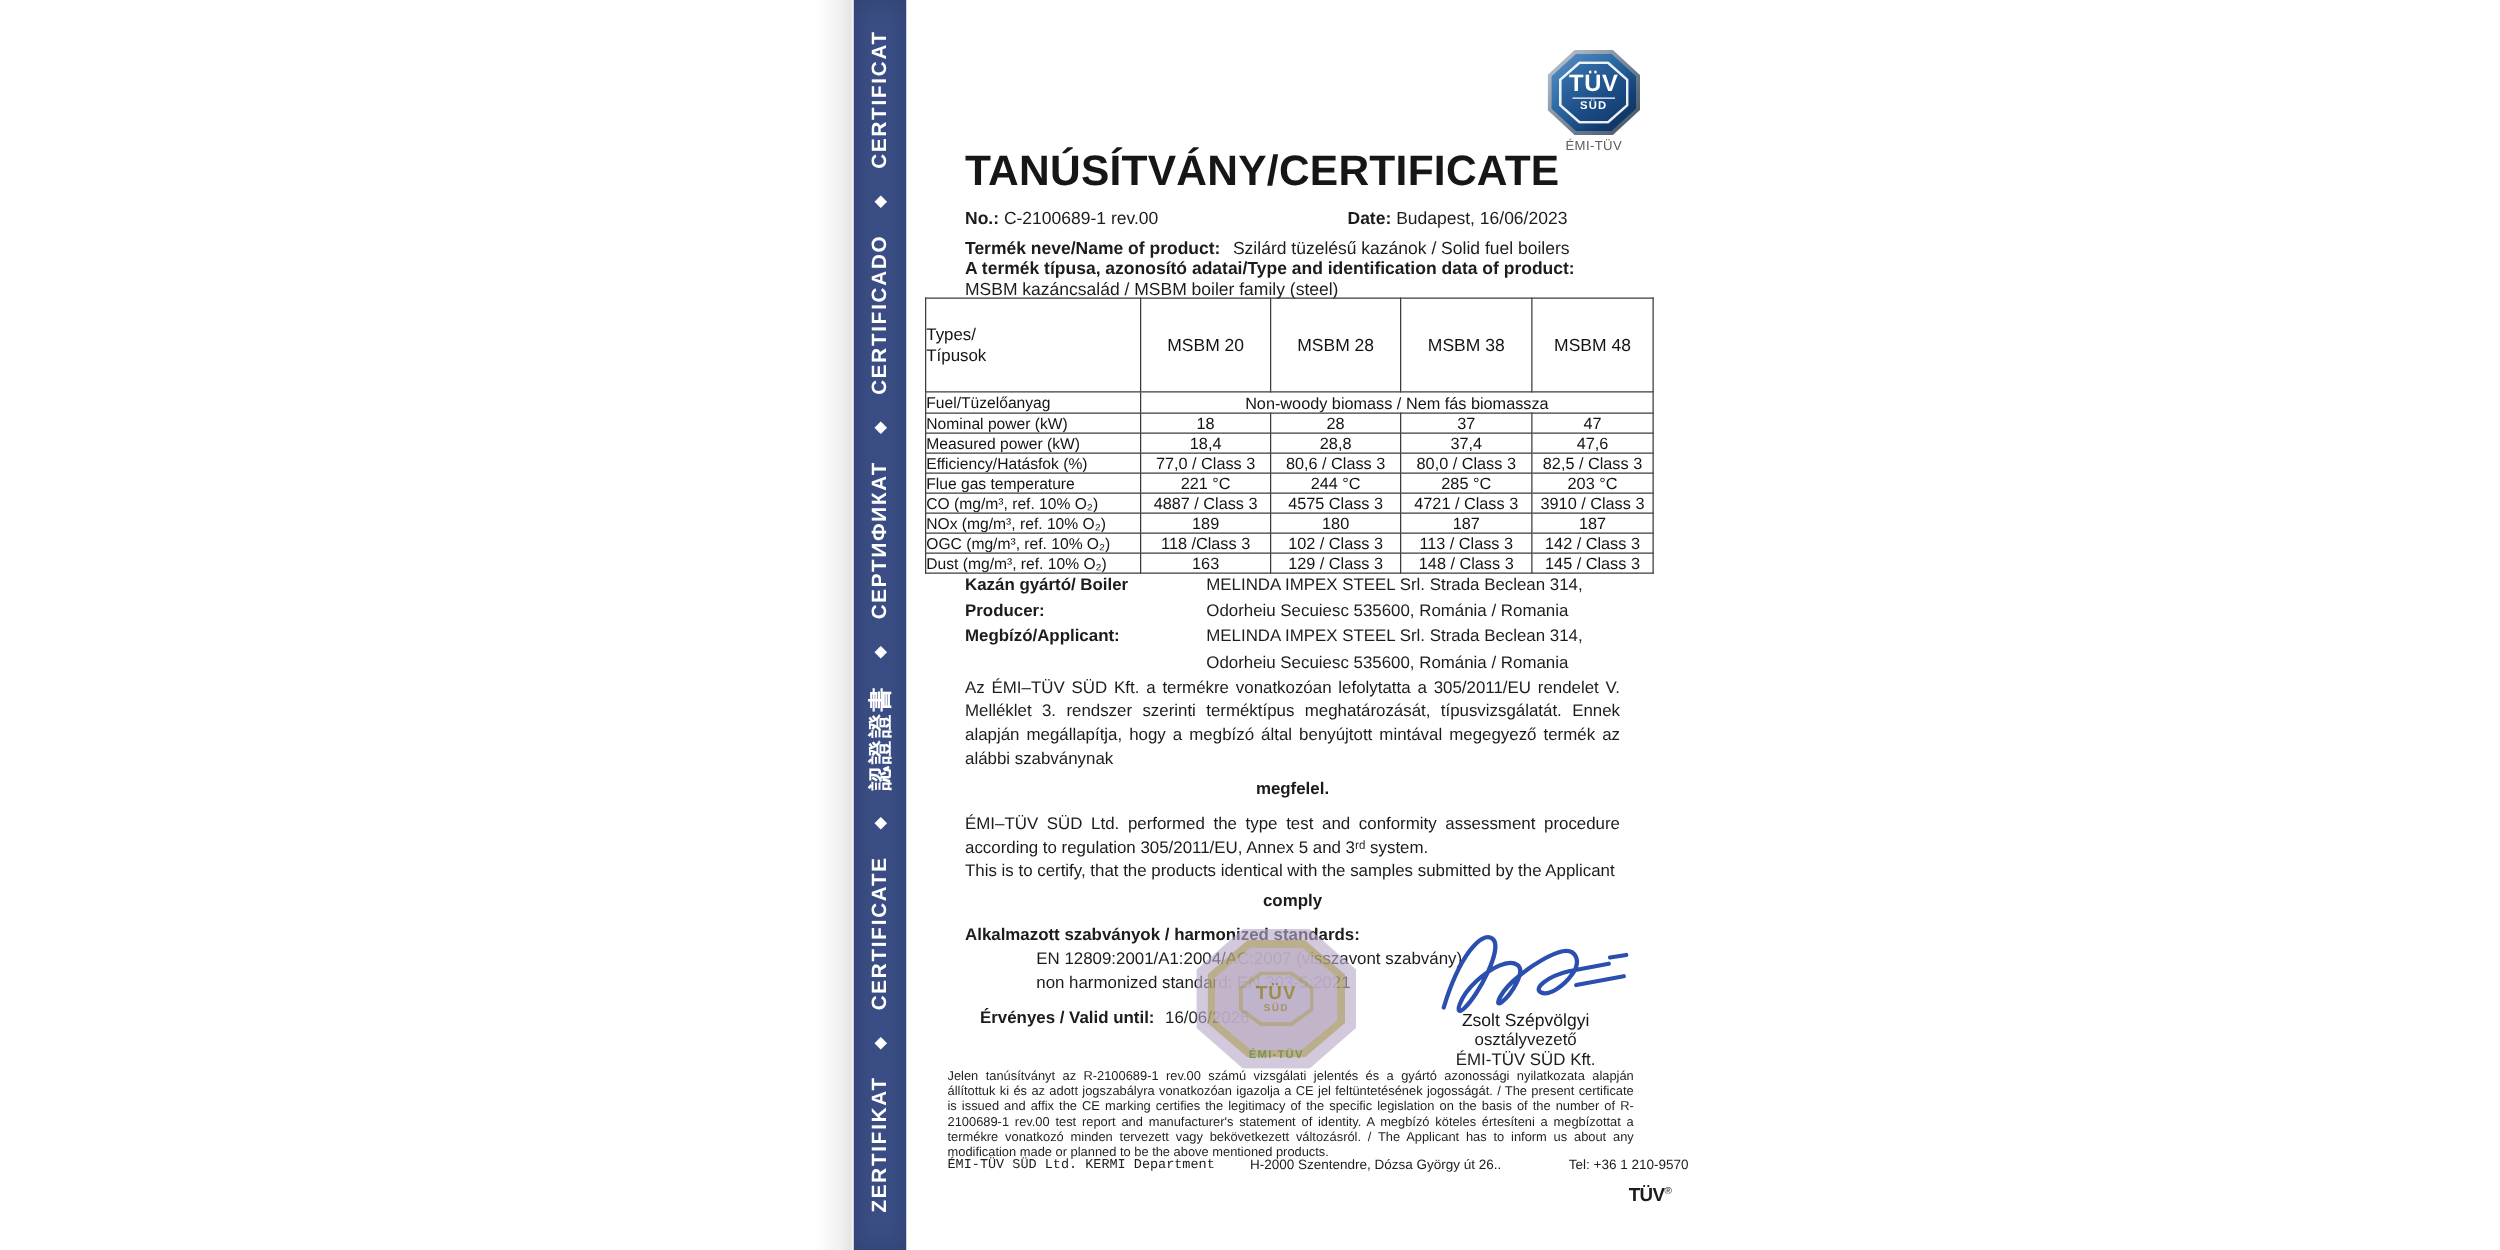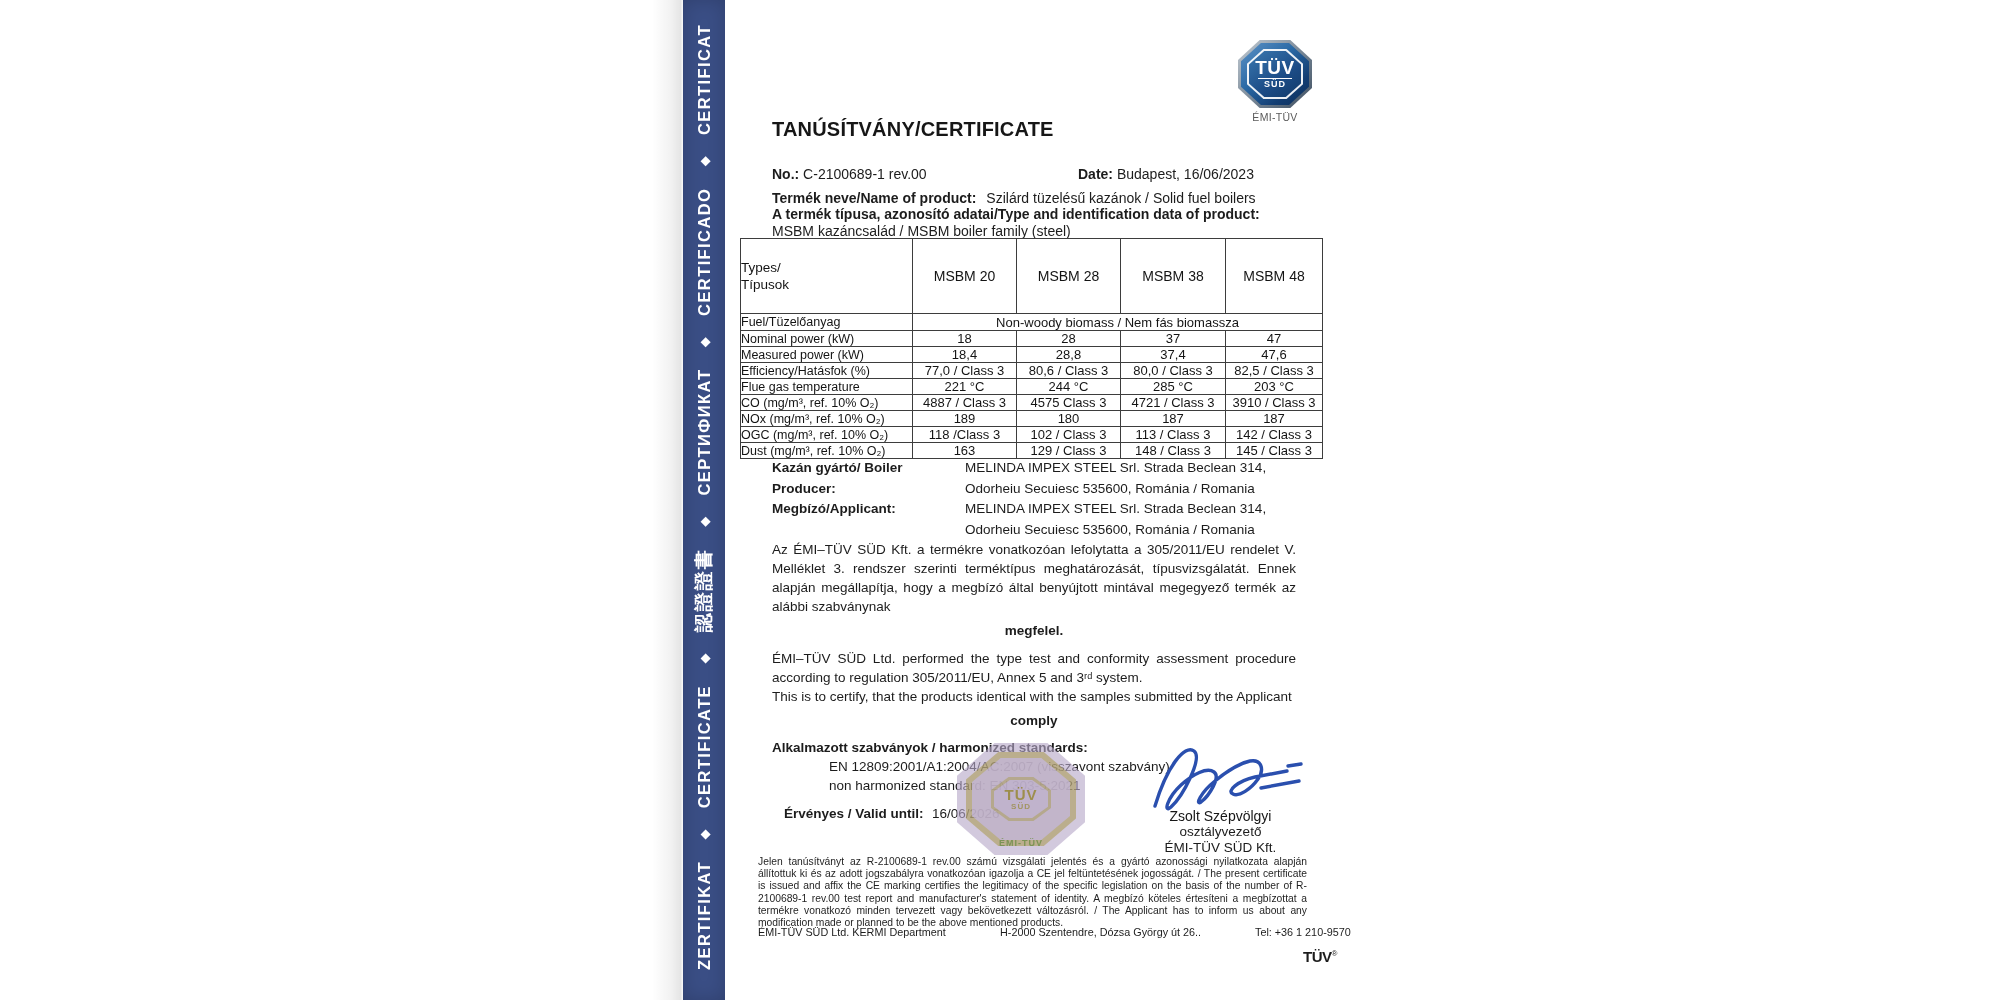--- a/index.html
+++ b/index.html
@@ -23,21 +23,21 @@
   .logo .rim{position:absolute;inset:0;background:linear-gradient(135deg,#c3ccd4,#6d7d8d 60%,#3f4f60);}
   .logo .blue{position:absolute;inset:3px;background:linear-gradient(140deg,#5e93c6 0%,#2b6aa6 40%,#123d72 75%,#0e2f5a 100%);}
   .logo .ring{position:absolute;inset:9px;background:rgba(255,255,255,.92);}
   .logo .core{position:absolute;inset:11px;background:linear-gradient(145deg,#3a78b0 0%,#1c4c86 60%,#123a6a 100%);
     display:flex;flex-direction:column;align-items:center;justify-content:center;color:#fff;}
   .logo .tuv{font-weight:bold;font-size:19px;letter-spacing:.5px;line-height:18px;}
   .logo .bar{width:34px;height:1.6px;background:#fff;margin:1px 0 1px 0;}
   .logo .sud{font-weight:bold;font-size:9px;letter-spacing:1px;line-height:9px;}
   .logo-caption{position:absolute;left:1238px;top:111px;width:74px;text-align:center;font-size:10.5px;color:#5a5a5a;letter-spacing:.3px;}
   
-  .title{position:absolute;left:772px;top:118px;font-size:20px;font-weight:bold;letter-spacing:.2px;color:#161616;}
+  .title{position:absolute;left:772px;top:118px;font-size:34px;font-weight:bold;letter-spacing:.2px;color:#161616;}
   .meta{position:absolute;font-size:14px;}
   .meta b{font-weight:bold;}
   .row-no{left:772px;top:166px;}
   .row-date{left:1078px;top:166px;}
   .row-product{left:772px;top:190px;}
   .row-product .val{margin-left:10px;font-weight:normal;}
   .row-type{left:772px;top:206px;font-weight:bold;}
   .row-type-value{left:772px;top:223px;}
   
   table.spec{position:absolute;left:740px;top:238px;border-collapse:collapse;table-layout:fixed;width:582px;font-size:13px;color:#141414;}
@@ -70,21 +70,21 @@
   .stamp .ssud{font-weight:bold;font-size:8px;color:rgba(150,135,60,.8);letter-spacing:1px;}
   .stamp .scap{position:absolute;left:0;right:0;bottom:7px;text-align:center;font-size:9px;font-weight:bold;color:rgba(110,140,70,.9);letter-spacing:1px;}
   
   .sig{position:absolute;left:1118px;top:738px;width:205px;text-align:center;}
   .sig svg{display:block;margin:0 auto;}
   .sig .name{font-size:14px;line-height:16px;color:#161616;margin-top:-8px;}
   .sig .role{font-size:13.5px;line-height:16px;}
   .sig .comp{font-size:13.5px;line-height:16px;}
   
   .fineprint{position:absolute;left:758px;top:856px;width:549px;font-size:10.3px;line-height:12.2px;text-align:justify;color:#1f1f1f;}
-  .footer-org{position:absolute;left:758px;top:926px;font-size:10.8px;}
+  .footer-org{position:absolute;left:758px;top:926px;font-size:10.8px;font-family:Liberation Mono, monospace;}
   .footer-addr{position:absolute;left:1000px;top:926px;font-size:10.8px;}
   .footer-tel{position:absolute;left:1255px;top:926px;font-size:10.8px;}
   .brand{position:absolute;left:1303px;top:948px;font-size:15px;font-weight:bold;letter-spacing:-.5px;}
   .brand sup{font-size:8px;font-weight:normal;}
 </style>
 </head>
 <body>
 
 <div class="scan-edge"></div>
 

